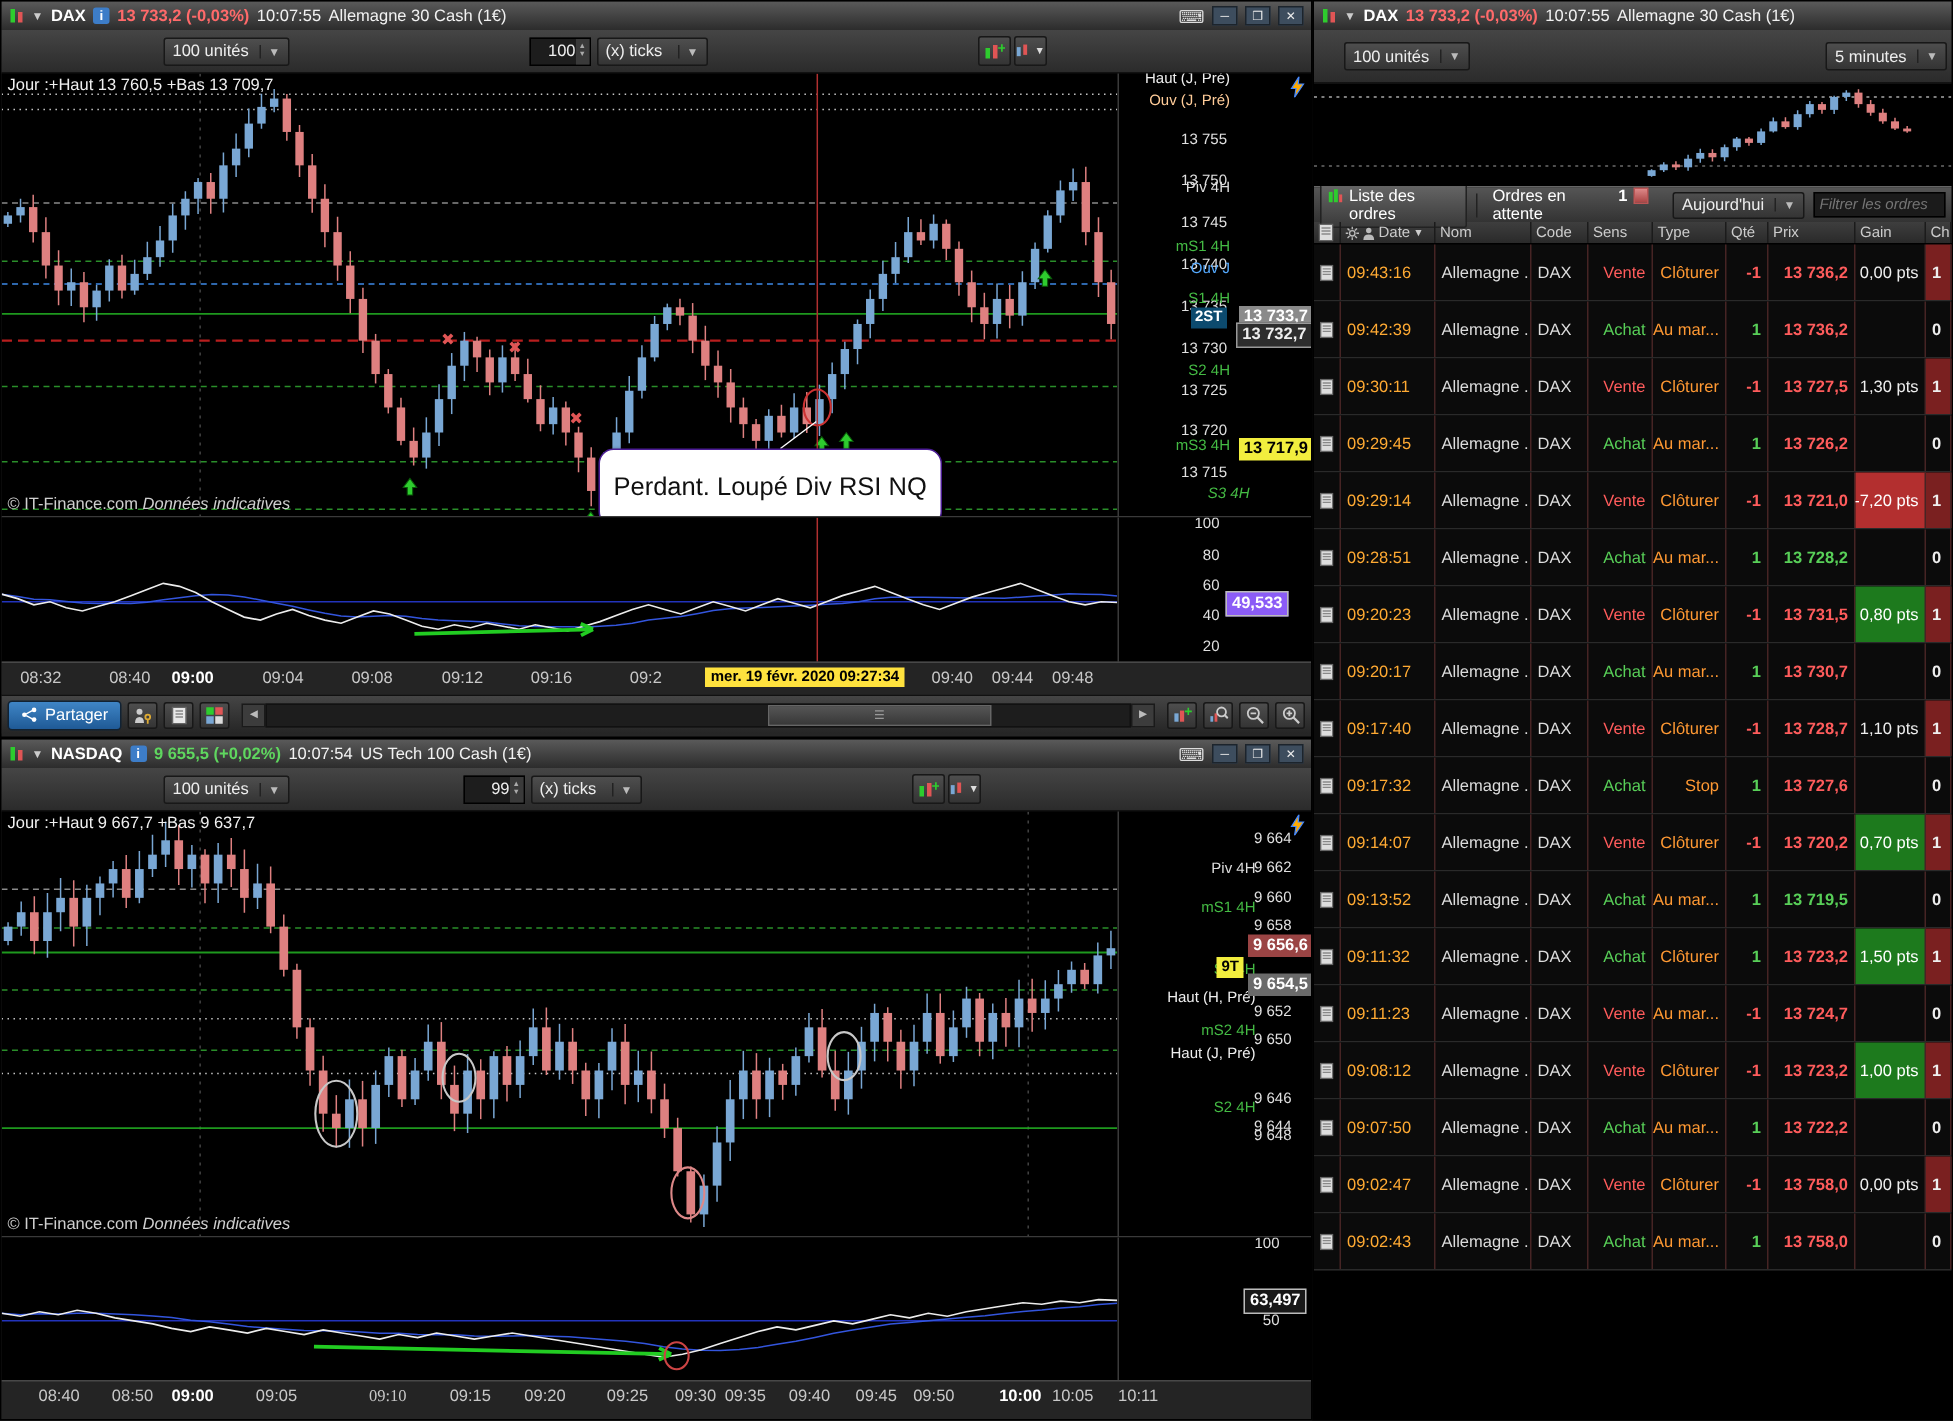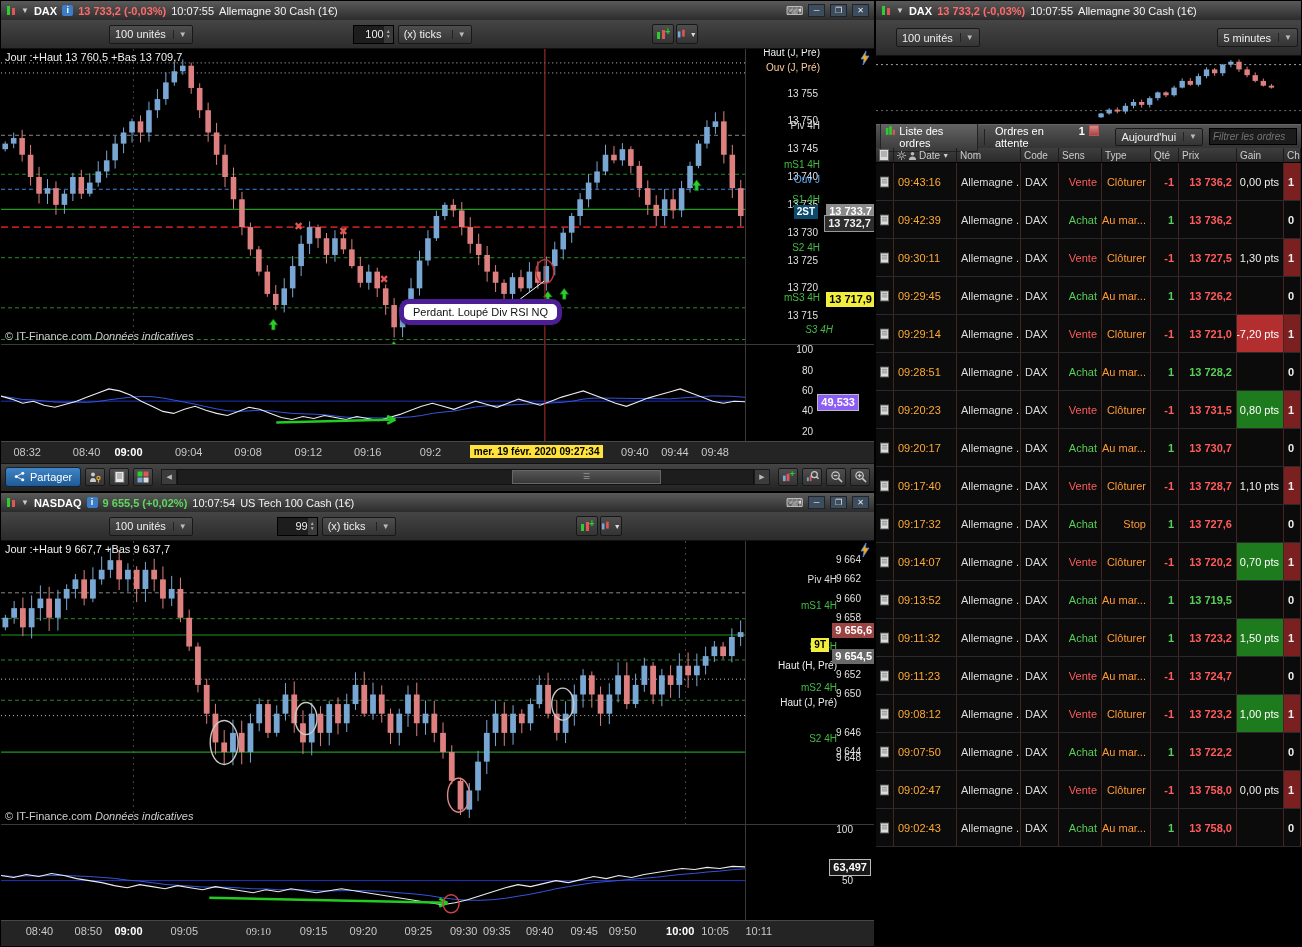--- a/index.html
+++ b/index.html
@@ -31,21 +31,21 @@
 .plot{position:relative;background:#000;overflow:hidden;flex:none}
 .plot svg{position:absolute;left:0;top:0;width:100%;height:100%}
 .paxis{width:130px;position:relative;background:#000;border-left:1px solid #3a3a3a;overflow:hidden;flex:none}
 .tick{position:absolute;font-size:10px;color:#e0e0e0;white-space:nowrap}
 .lvl{position:absolute;font-size:10px;white-space:nowrap;z-index:2}
 .ptag{position:absolute;right:0;font-size:11px;font-weight:bold;padding:0 3px;line-height:15px;white-space:nowrap;z-index:4}
 .pbadge{position:absolute;font-size:10px;font-weight:bold;padding:0 3px;line-height:14px;z-index:5}
 .range-label{position:absolute;left:4px;top:2px;color:#f0f0f0;font-size:11px;z-index:3}
 .copyright{position:absolute;left:4px;bottom:2px;color:#cfcfcf;font-size:11px;z-index:3}
 .copyright .it{font-style:italic}
-.anno{position:absolute;background:#fff;color:#111;border:5px solid #4c1d95;border-radius:10px;padding:2px 9px;font-size:11px;z-index:6;white-space:nowrap;box-shadow:1px 1px 3px rgba(0,0,0,.6)}
+.anno{position:absolute;background:#fff;color:#111;border:1px solid #4c1d95;border-radius:10px;padding:15px 9px;font-size:17px;z-index:6;white-space:nowrap;box-shadow:1px 1px 3px rgba(0,0,0,.6)}
 .bolt{position:absolute;top:2px;right:5px;z-index:6}
 .time-axis{position:relative;background:#242424;border-top:1px solid #484848;overflow:hidden}
 .tlabel{position:absolute;top:4px;transform:translateX(-50%);color:#c8c8c8;font-size:11px;white-space:nowrap}
 .tlabel.b{color:#fff;font-weight:bold}
 .tcursor{position:absolute;top:3px;background:#ffe23e;color:#000;font-weight:bold;font-size:10px;padding:1px 4px;white-space:nowrap;z-index:3}
 .footer{height:26px;background:linear-gradient(#454545,#252525);display:flex;align-items:center;gap:4px;padding:0 4px;border-top:1px solid #111}
 .share-btn{height:20px;background:linear-gradient(#3f85c6,#1f5a96);border:1px solid #123;border-radius:3px;color:#fff;display:inline-flex;align-items:center;gap:5px;padding:0 8px;font-size:11px}
 .ft-ico{width:20px;height:18px;background:linear-gradient(#4e4e4e,#343434);border:1px solid #181818;border-radius:2px;display:inline-flex;align-items:center;justify-content:center}
 .scrollwrap{flex:1;display:flex;align-items:center;height:16px;margin:0 4px}
 .sbtn{width:16px;height:16px;background:#3c3c3c;border:1px solid #1a1a1a;color:#bbb;font-size:7px;text-align:center;line-height:14px}
@@ -496,21 +496,21 @@
     <span class="kb">⌨</span>
     <span class="winbtn">─</span>
     <span class="winbtn">❐</span>
     <span class="winbtn">✕</span>
   </div>
   <div class="toolbar">
     <span class="combo" style="margin-left:108px">
       <span>100 unités</span>
         <span class="arr">▼</span>
     </span>
-    <span class="spin" style="margin-left:84px">
+    <span class="spin" style="margin-left:116px">
       <input value="99" style="">
         <span class="ud">
           <span>▲</span>
           <span>▼</span>
         </span>
     </span>
     <span class="combo" style="margin-left:4px;width:74px;justify-content:space-between">
       <span>(x) ticks</span>
         <span class="arr">▼</span>
     </span>

